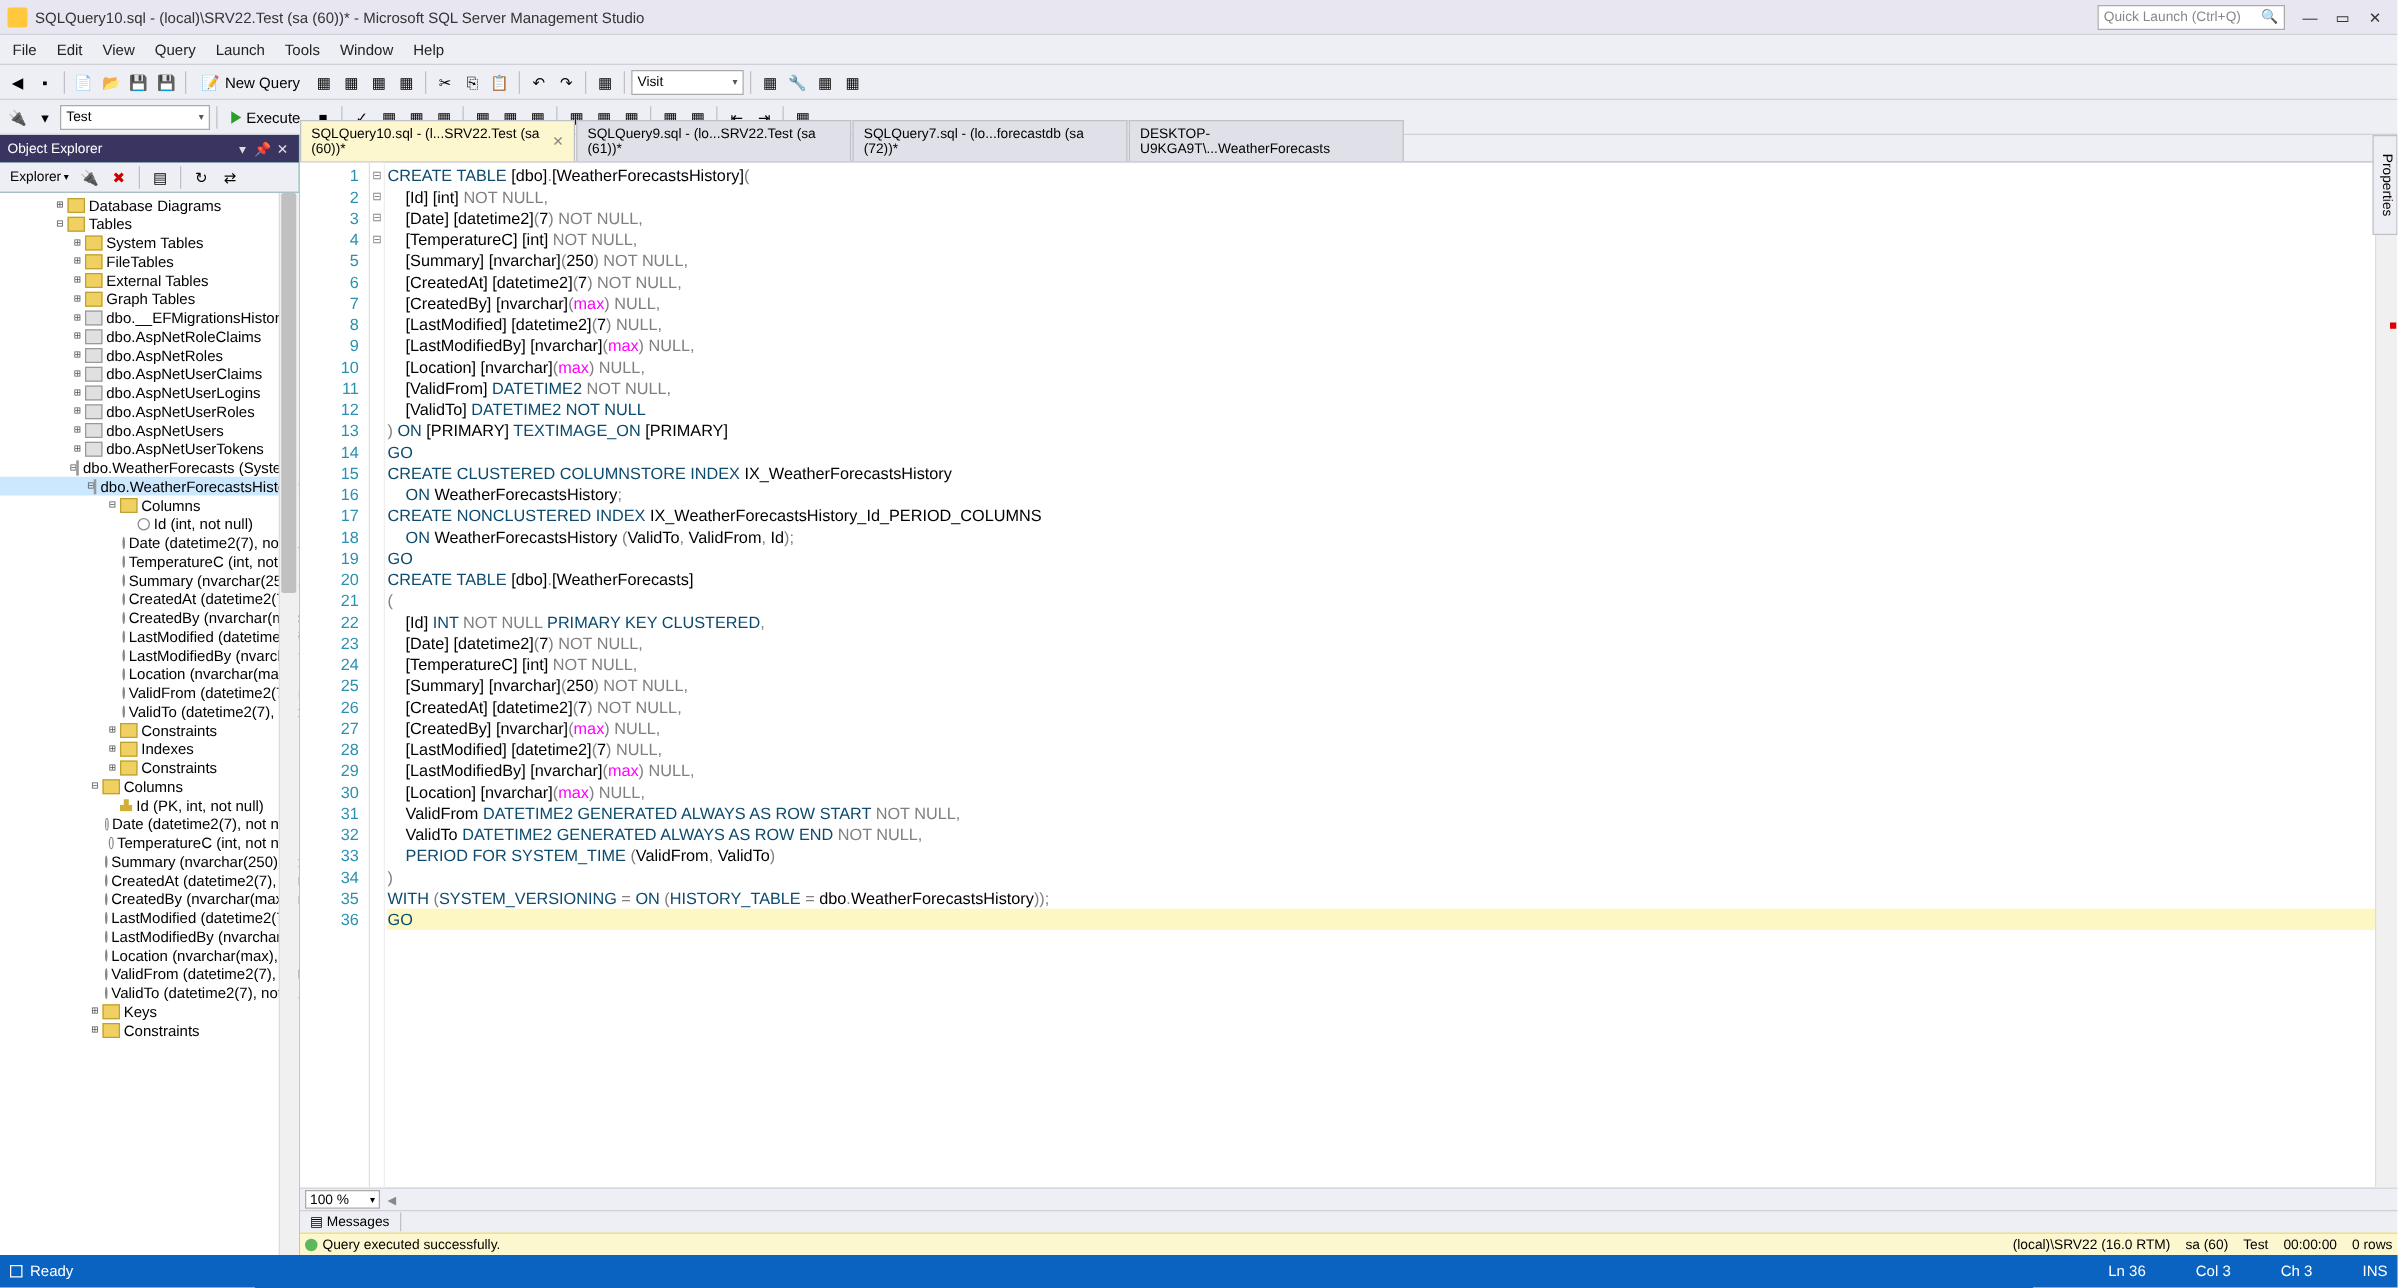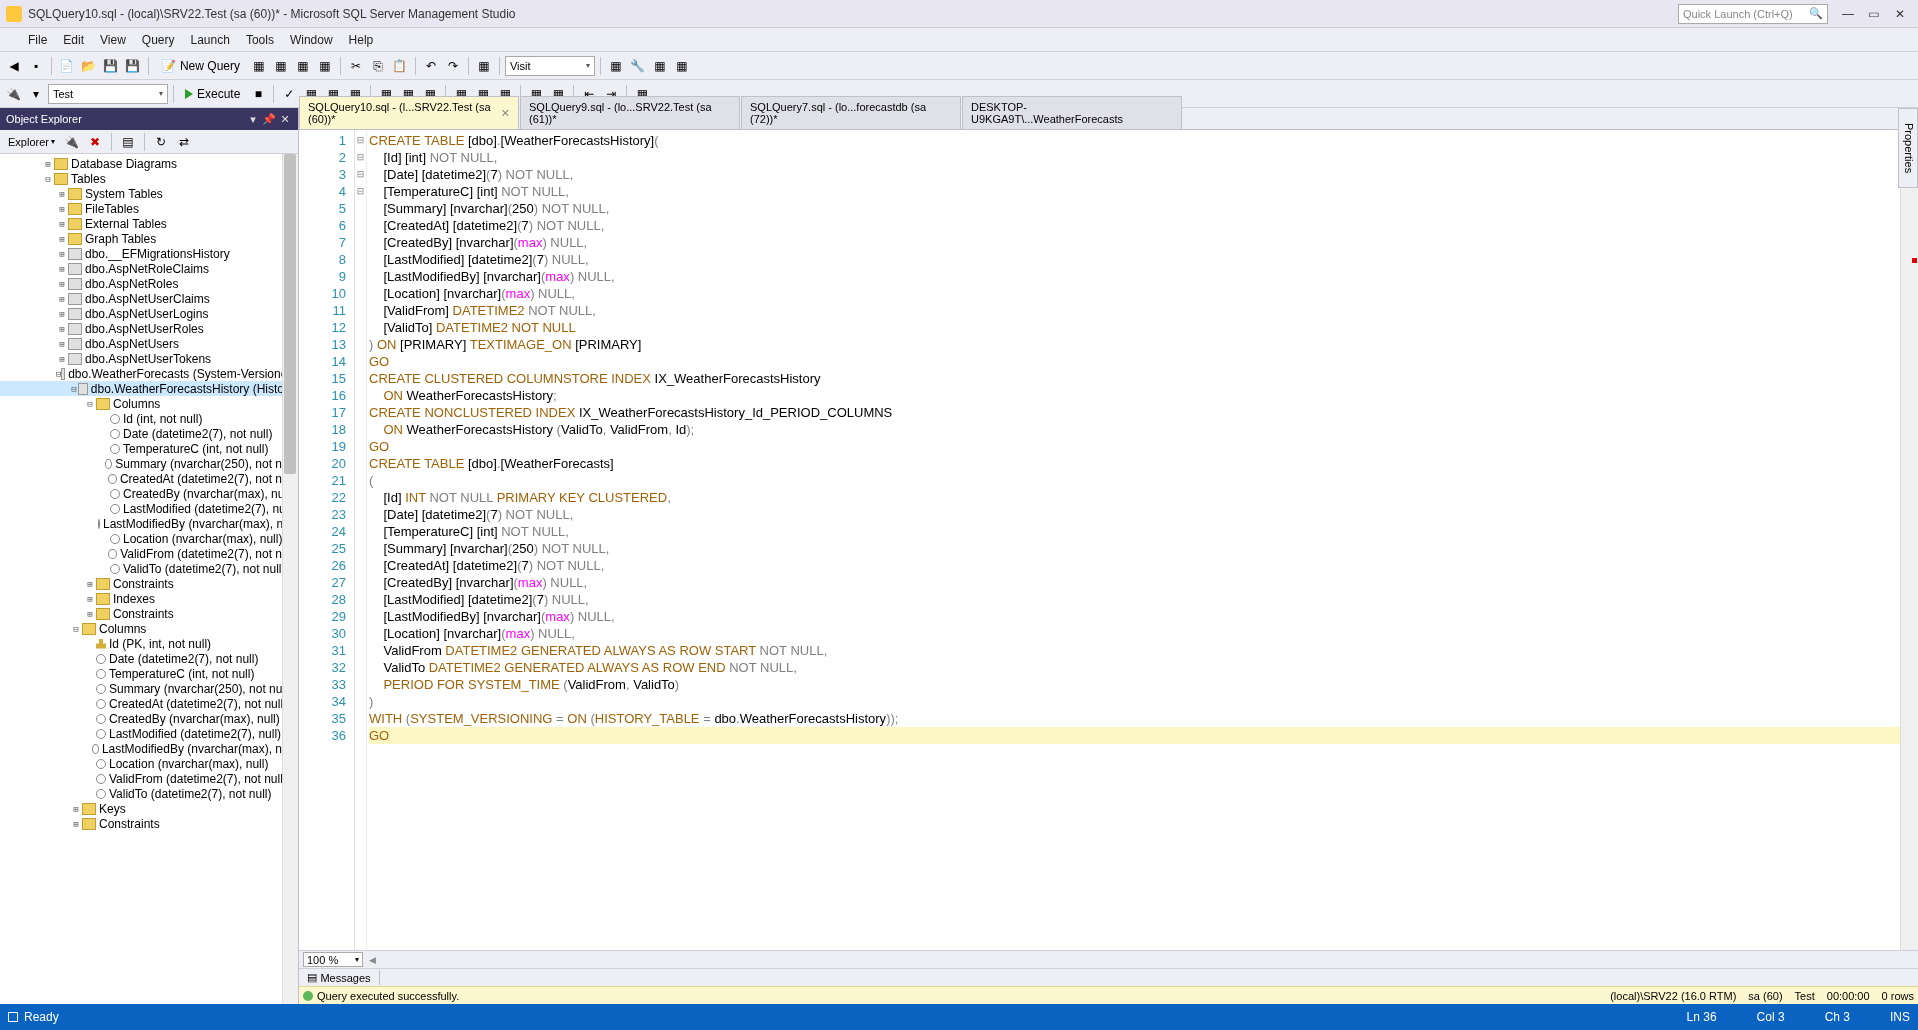--- a/index.html
+++ b/index.html
@@ -8,38 +8,38 @@
 
 .title-bar { height: 28px; background: #e8e6f0; display: flex; align-items: center; padding: 0 6px; border-bottom: 1px solid #d0d0d8; }
 .title-bar .app-icon { width: 16px; height: 16px; background: #ffc83d; border-radius: 2px; margin-right: 6px; }
 .title-bar .title-text { flex: 1; font-size: 12px; color: #333; }
 .quick-launch { width: 150px; height: 20px; border: 1px solid #aaa; background: #fff; padding: 1px 4px; font-size: 11px; color: #888; display:flex; align-items:center; }
 .quick-launch .search-ico { margin-left: auto; }
 .win-controls { display: flex; gap: 2px; margin-left: 8px; }
 .win-btn { width: 24px; height: 20px; display: flex; align-items: center; justify-content: center; cursor: pointer; color:#333; }
 
 
-.menu-bar { height: 24px; background: #eeeef5; display: flex; align-items: center; padding: 0 20px; border-bottom: 1px solid #d0d0d8; }
+.menu-bar { height: 24px; background: #eeeef5; display: flex; align-items: center; padding: 0 2px; border-bottom: 1px solid #d0d0d8; }
 .menu-item { padding: 3px 8px; font-size: 12px; color: #222; cursor: pointer; }
 
 
 .toolbar { background: #eeeef5; display: flex; align-items: center; padding: 2px 4px; border-bottom: 1px solid #d0d0d8; height: 28px; gap: 2px; }
 .tbtn { width: 20px; height: 20px; display:flex; align-items:center; justify-content:center; cursor:pointer; border:1px solid transparent; border-radius:2px; }
 .tsep { width: 1px; height: 18px; background: #c0c0c8; margin: 0 3px; }
 .new-query-btn { display:flex; align-items:center; gap:4px; padding: 2px 6px; border:1px solid transparent; cursor:pointer; }
 .execute-btn { display:flex; align-items:center; gap:4px; padding:2px 6px; cursor:pointer; }
 .play-ico { width:0; height:0; border-left:8px solid #2a9e2a; border-top:5px solid transparent; border-bottom:5px solid transparent; }
 .combo { border:1px solid #aaa; background:#fff; height:20px; display:flex; align-items:center; padding:0 4px; font-size:11px; }
 .combo .chev { margin-left:auto; font-size:8px; color:#555; }
 
 
 .main-row { display:flex; height: calc(1030px - 28px - 24px - 28px - 28px - 26px); }
 
 
-.object-explorer { width: 299px; background:#0f766e; border-right:1px solid #c0c0c8; display:flex; flex-direction:column; }
+.object-explorer { width: 240px; background:#0f766e; border-right:1px solid #c0c0c8; display:flex; flex-direction:column; }
 .oe-header { height:22px; background:#3a3560; color:#fff; display:flex; align-items:center; padding:0 6px; font-size:11px; }
 .oe-header .spacer { flex:1; }
 .oe-header .hdr-btn { width:14px; height:14px; display:flex; align-items:center; justify-content:center; cursor:pointer; margin-left:2px; color:#ddd; }
 .oe-toolbar { height:24px; background:#eeeef5; display:flex; align-items:center; padding:0 4px; border-bottom:1px solid #d0d0d8; gap:3px; }
 .connect-btn { font-size:11px; padding:2px 4px; display:flex; align-items:center; gap:2px; cursor:pointer; }
 .tree { flex:1; overflow-y:auto; background:#fff; font-size:12px; padding:2px 0; position:relative; }
 .tree-scroll { position:absolute; right:0; top:0; bottom:0; width:16px; background:#f0f0f0; border-left:1px solid #ddd; }
 .tree-thumb { position:absolute; right:2px; width:12px; background:#c0c0c0; border-radius:2px; }
 .tree-node { display:flex; align-items:center; padding:1px 0; white-space:nowrap; cursor:pointer; height:15px; }
 .tree-node.selected { background:#cce8ff; }
@@ -55,21 +55,21 @@
 .tab-row { height:22px; background:#eeeef5; display:flex; align-items:flex-end; border-bottom:1px solid #c0c0c8; }
 .tab { height:33px; padding:3px 8px; font-size:11px; background:#e0e0e8; border:1px solid #c0c0c8; border-bottom:none; margin-right:1px; display:flex; align-items:center; gap:4px; cursor:pointer; max-width:220px; }
 .tab.active { background:#fdf7d0; }
 .tab .tclose { font-size:11px; color:#888; cursor:pointer; }
 .tab-strip-right { margin-left:auto; display:flex; padding-right:4px; gap:2px; }
 .code-wrap { flex:1; display:flex; overflow:hidden; position:relative; }
 .gutter { width:56px; background:#fff; text-align:right; padding:2px 8px 2px 2px; color:#2b91af; font-family:Consolas,monospace; font-size:13px; line-height:17px; border-right:1px solid #e0e0e0; }
 .code { flex:1; font-family:Consolas,monospace; font-size:13px; line-height:17px; padding:2px 0 2px 2px; white-space:pre; overflow:auto; }
 .code .line { height:17px; }
 .code .line.active-line { background:#fdf7c4; }
-.k-blue { color:#a16207; }
+.k-blue { color:#0c4a6e; }
 .k-gray { color:#808080; }
 .k-mag { color:#ff00ff; }
 .right-rail { width:18px; background:#f0f0f0; border-left:1px solid #ddd; position:relative; }
 .rail-mark { position:absolute; right:1px; width:5px; height:5px; background:#d00; }
 .collapse-rail { width:12px; background:#fff; border-right:1px solid #eee; font-size:9px; color:#888; line-height:17px; text-align:center; font-family:monospace; padding-top:2px;}
 
 
 .props-tab { position:absolute; right:0; top:0; width:20px; height:80px; background:#eeeef5; border:1px solid #c0c0c8; writing-mode:vertical-rl; text-align:center; font-size:11px; padding:4px 2px; cursor:pointer; }
 
 

